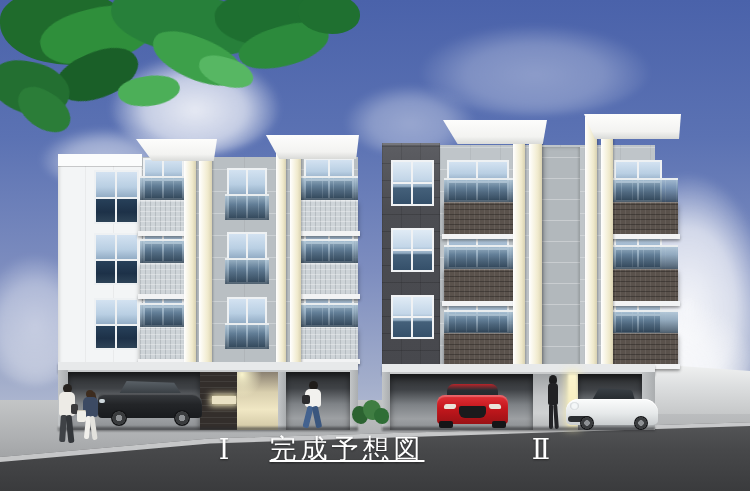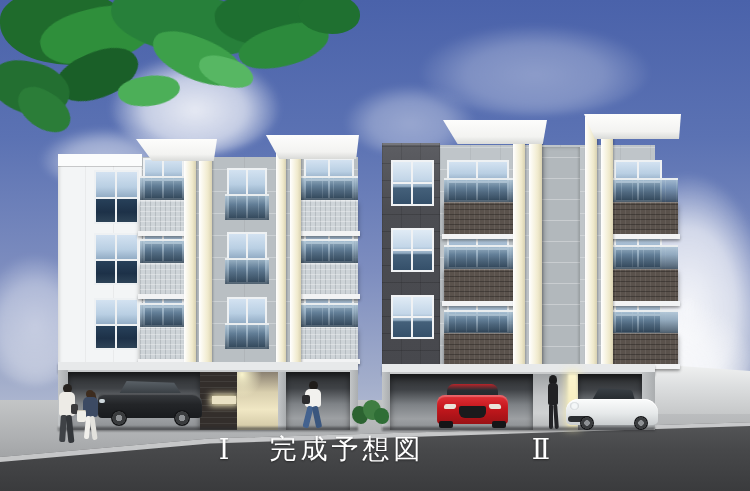--- a/index.html
+++ b/index.html
@@ -67,21 +67,21 @@
   .nameplate{background:#e9e1c3;box-shadow:0 0 6px 2px rgba(250,240,190,.9);}
   .baseshadow{background:#2b2c2e;opacity:.55;filter:blur(1px);}
   
   .wheel{border-radius:50%;background:radial-gradient(circle at 50% 50%,#8e9194 0 28%,#3a3c3e 30% 58%,#141517 60% 100%);}
   .shrubblob{border-radius:50% 55% 48% 60%;filter:blur(.5px);}
   .person div{position:absolute;}
   
   .cap-text{position:absolute;top:435px;color:#ffffff;font-size:27px;line-height:1.1;
             transform:translateX(-50%);text-shadow:0 1px 2px rgba(0,0,0,.45);white-space:nowrap;}
   .cap-serif{font-family:"DejaVu Serif","Liberation Serif",serif;}
-  .cap-kanji{letter-spacing:4px;}
+  .cap-kanji{letter-spacing:4px;text-decoration:underline;}
 </style>
 </head>
 <body>
 
 <div class="stage">
 
   <div class="abs sky"></div>
   <div class="abs cloud" style="left:110px;top:55px;width:170px;height:100px;opacity:.9"></div>
   <div class="abs cloud" style="left:40px;top:128px;width:130px;height:60px;opacity:.55"></div>
   <div class="abs cloud" style="left:-20px;top:255px;width:110px;height:130px;opacity:.5"></div>

